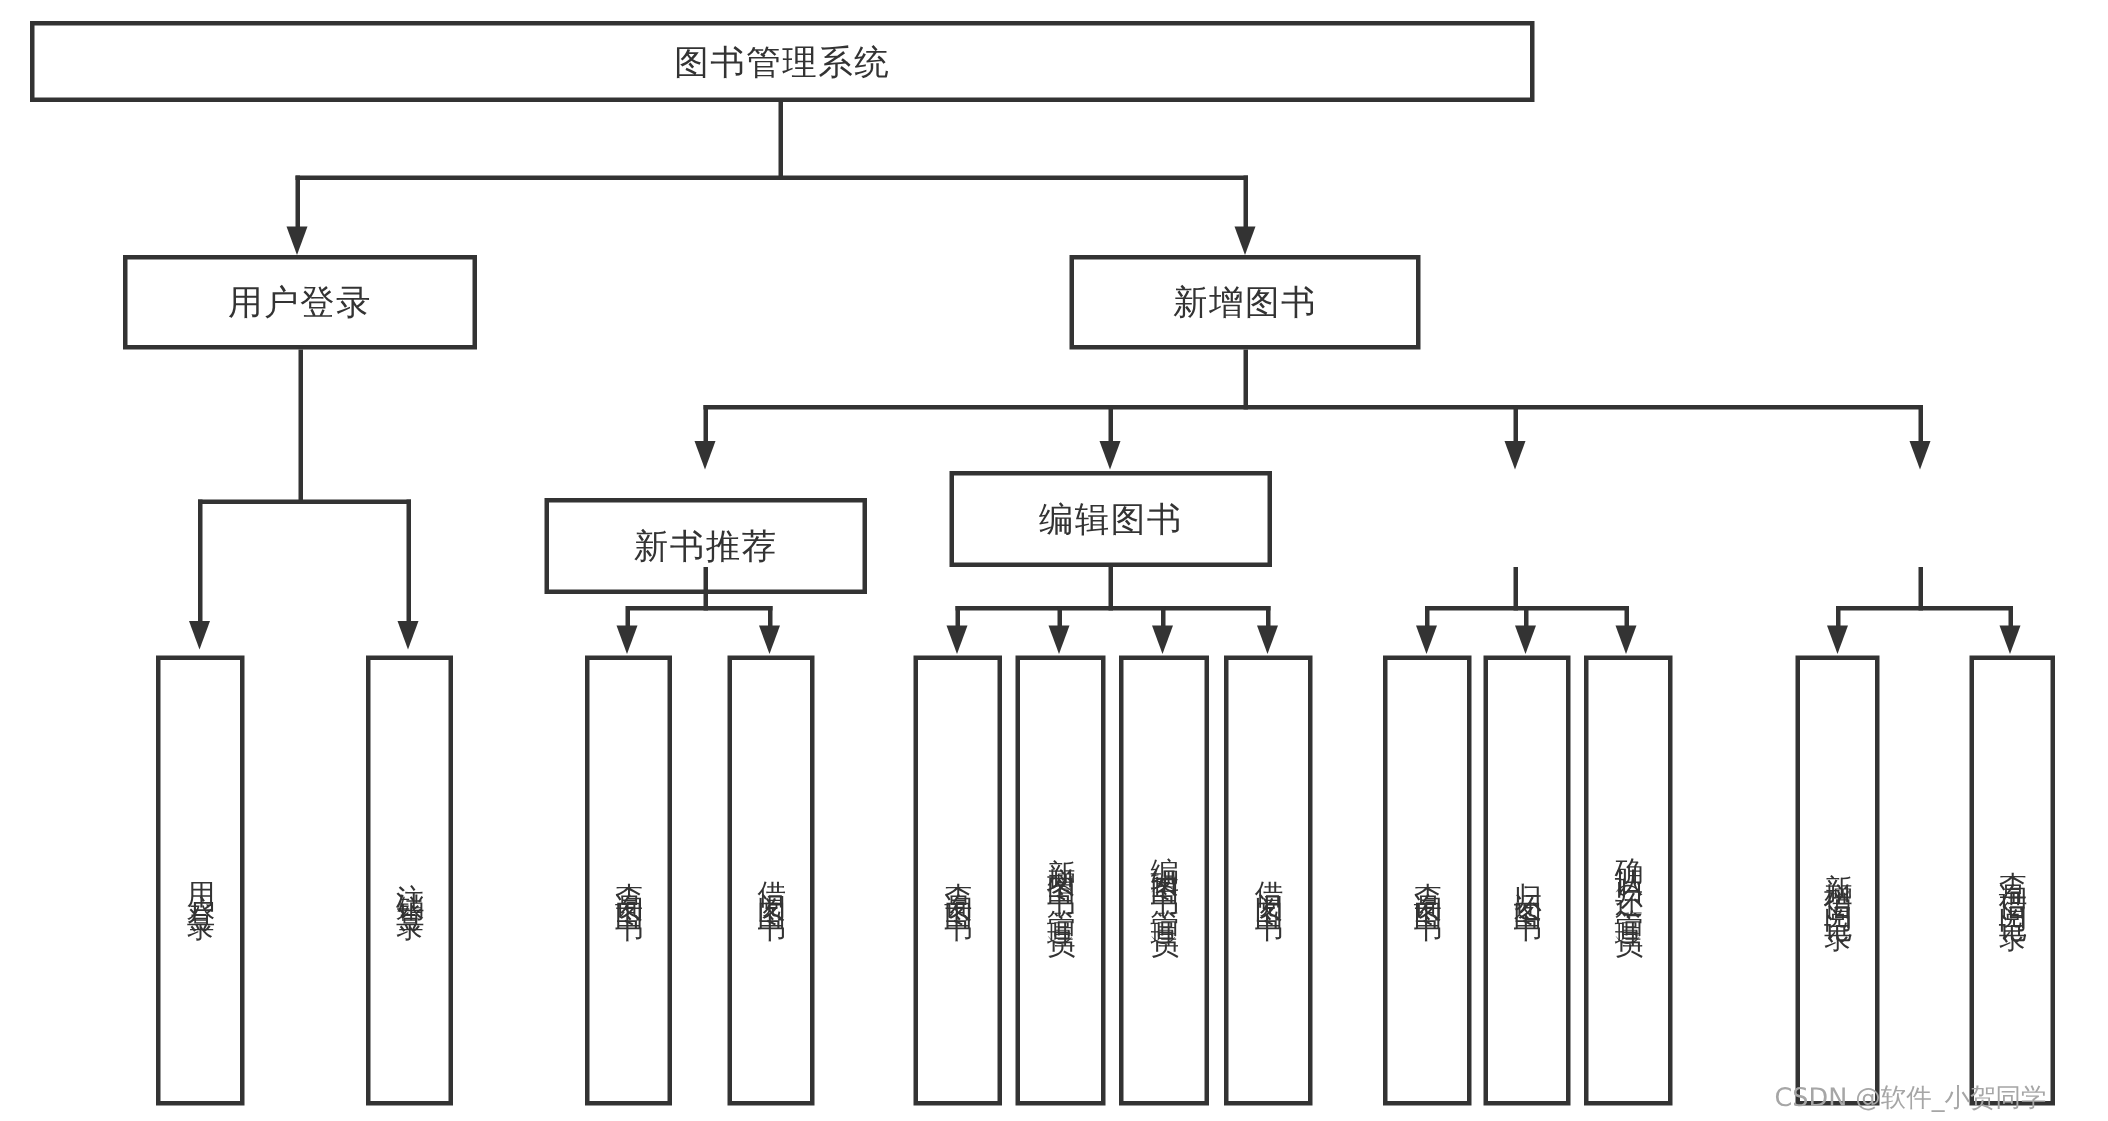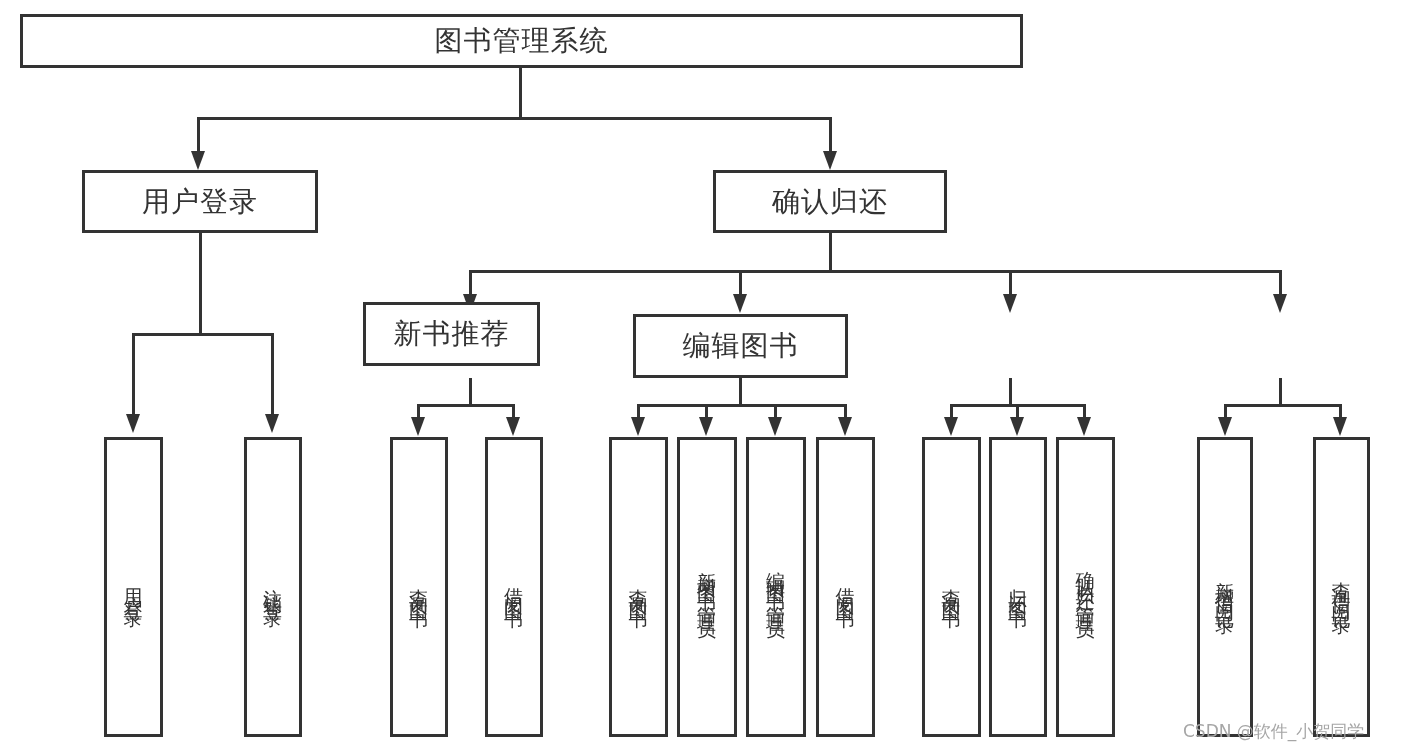--- a/index.html
+++ b/index.html
@@ -15,21 +15,21 @@
   .node {
     position: absolute;
     box-sizing: border-box;
     background: #ffffff;
     border: 3px solid #333333;
     display: flex;
     align-items: center;
     justify-content: center;
     text-align: center;
   }
-  .node.h { font-size: 28px; letter-spacing: 1px; }
+  .node.h { font-size: 23px; letter-spacing: 1px; }
   .node.v { }
   .vtext {
     writing-mode: vertical-rl;
     text-orientation: mixed;
     font-size: 19px;
     letter-spacing: 7px;
     line-height: 1;
     white-space: nowrap;
   }
   .hline { position: absolute; height: 3px; background: #333333; }
@@ -64,42 +64,42 @@
   <div class="hline" style="left:197px;top:117px;width:635px"></div>
   <div class="vline" style="left:197px;top:117px;height:38px"></div>
   <div class="arrow" style="left:191px;top:151px"></div>
   <div class="vline" style="left:829px;top:117px;height:38px"></div>
   <div class="arrow" style="left:823px;top:151px"></div>
 
   <div class="node h" style="left:82px;top:170px;width:236px;height:63px">
     <span>用户登录</span>
   </div>
   <div class="node h" style="left:713px;top:170px;width:234px;height:63px">
-    <span>确认归还</span>
+    <span>新增图书</span>
   </div>
 
   <div class="vline" style="left:199px;top:233px;height:103px"></div>
   <div class="hline" style="left:132px;top:333px;width:142px"></div>
   <div class="vline" style="left:132px;top:333px;height:84px"></div>
   <div class="arrow" style="left:126px;top:414px"></div>
   <div class="vline" style="left:271px;top:333px;height:84px"></div>
   <div class="arrow" style="left:265px;top:414px"></div>
 
   <div class="vline" style="left:829px;top:233px;height:40px"></div>
   <div class="hline" style="left:469px;top:270px;width:813px"></div>
   <div class="vline" style="left:469px;top:270px;height:26px"></div>
   <div class="arrow" style="left:463px;top:294px"></div>
   <div class="vline" style="left:739px;top:270px;height:26px"></div>
   <div class="arrow" style="left:733px;top:294px"></div>
   <div class="vline" style="left:1009px;top:270px;height:26px"></div>
   <div class="arrow" style="left:1003px;top:294px"></div>
   <div class="vline" style="left:1279px;top:270px;height:26px"></div>
   <div class="arrow" style="left:1273px;top:294px"></div>
 
-  <div class="node h" style="left:363px;top:302px;width:177px;height:64px">
+  <div class="node h" style="left:363px;top:332px;width:215px;height:64px">
     <span>新书推荐</span>
   </div>
   <div class="node h" style="left:633px;top:314px;width:215px;height:64px">
     <span>编辑图书</span>
   </div>
 
   <div class="vline" style="left:469px;top:378px;height:29px"></div>
   <div class="hline" style="left:418px;top:404px;width:97px"></div>
   <div class="vline" style="left:417px;top:404px;height:16px"></div>
   <div class="arrow" style="left:411px;top:417px"></div>

